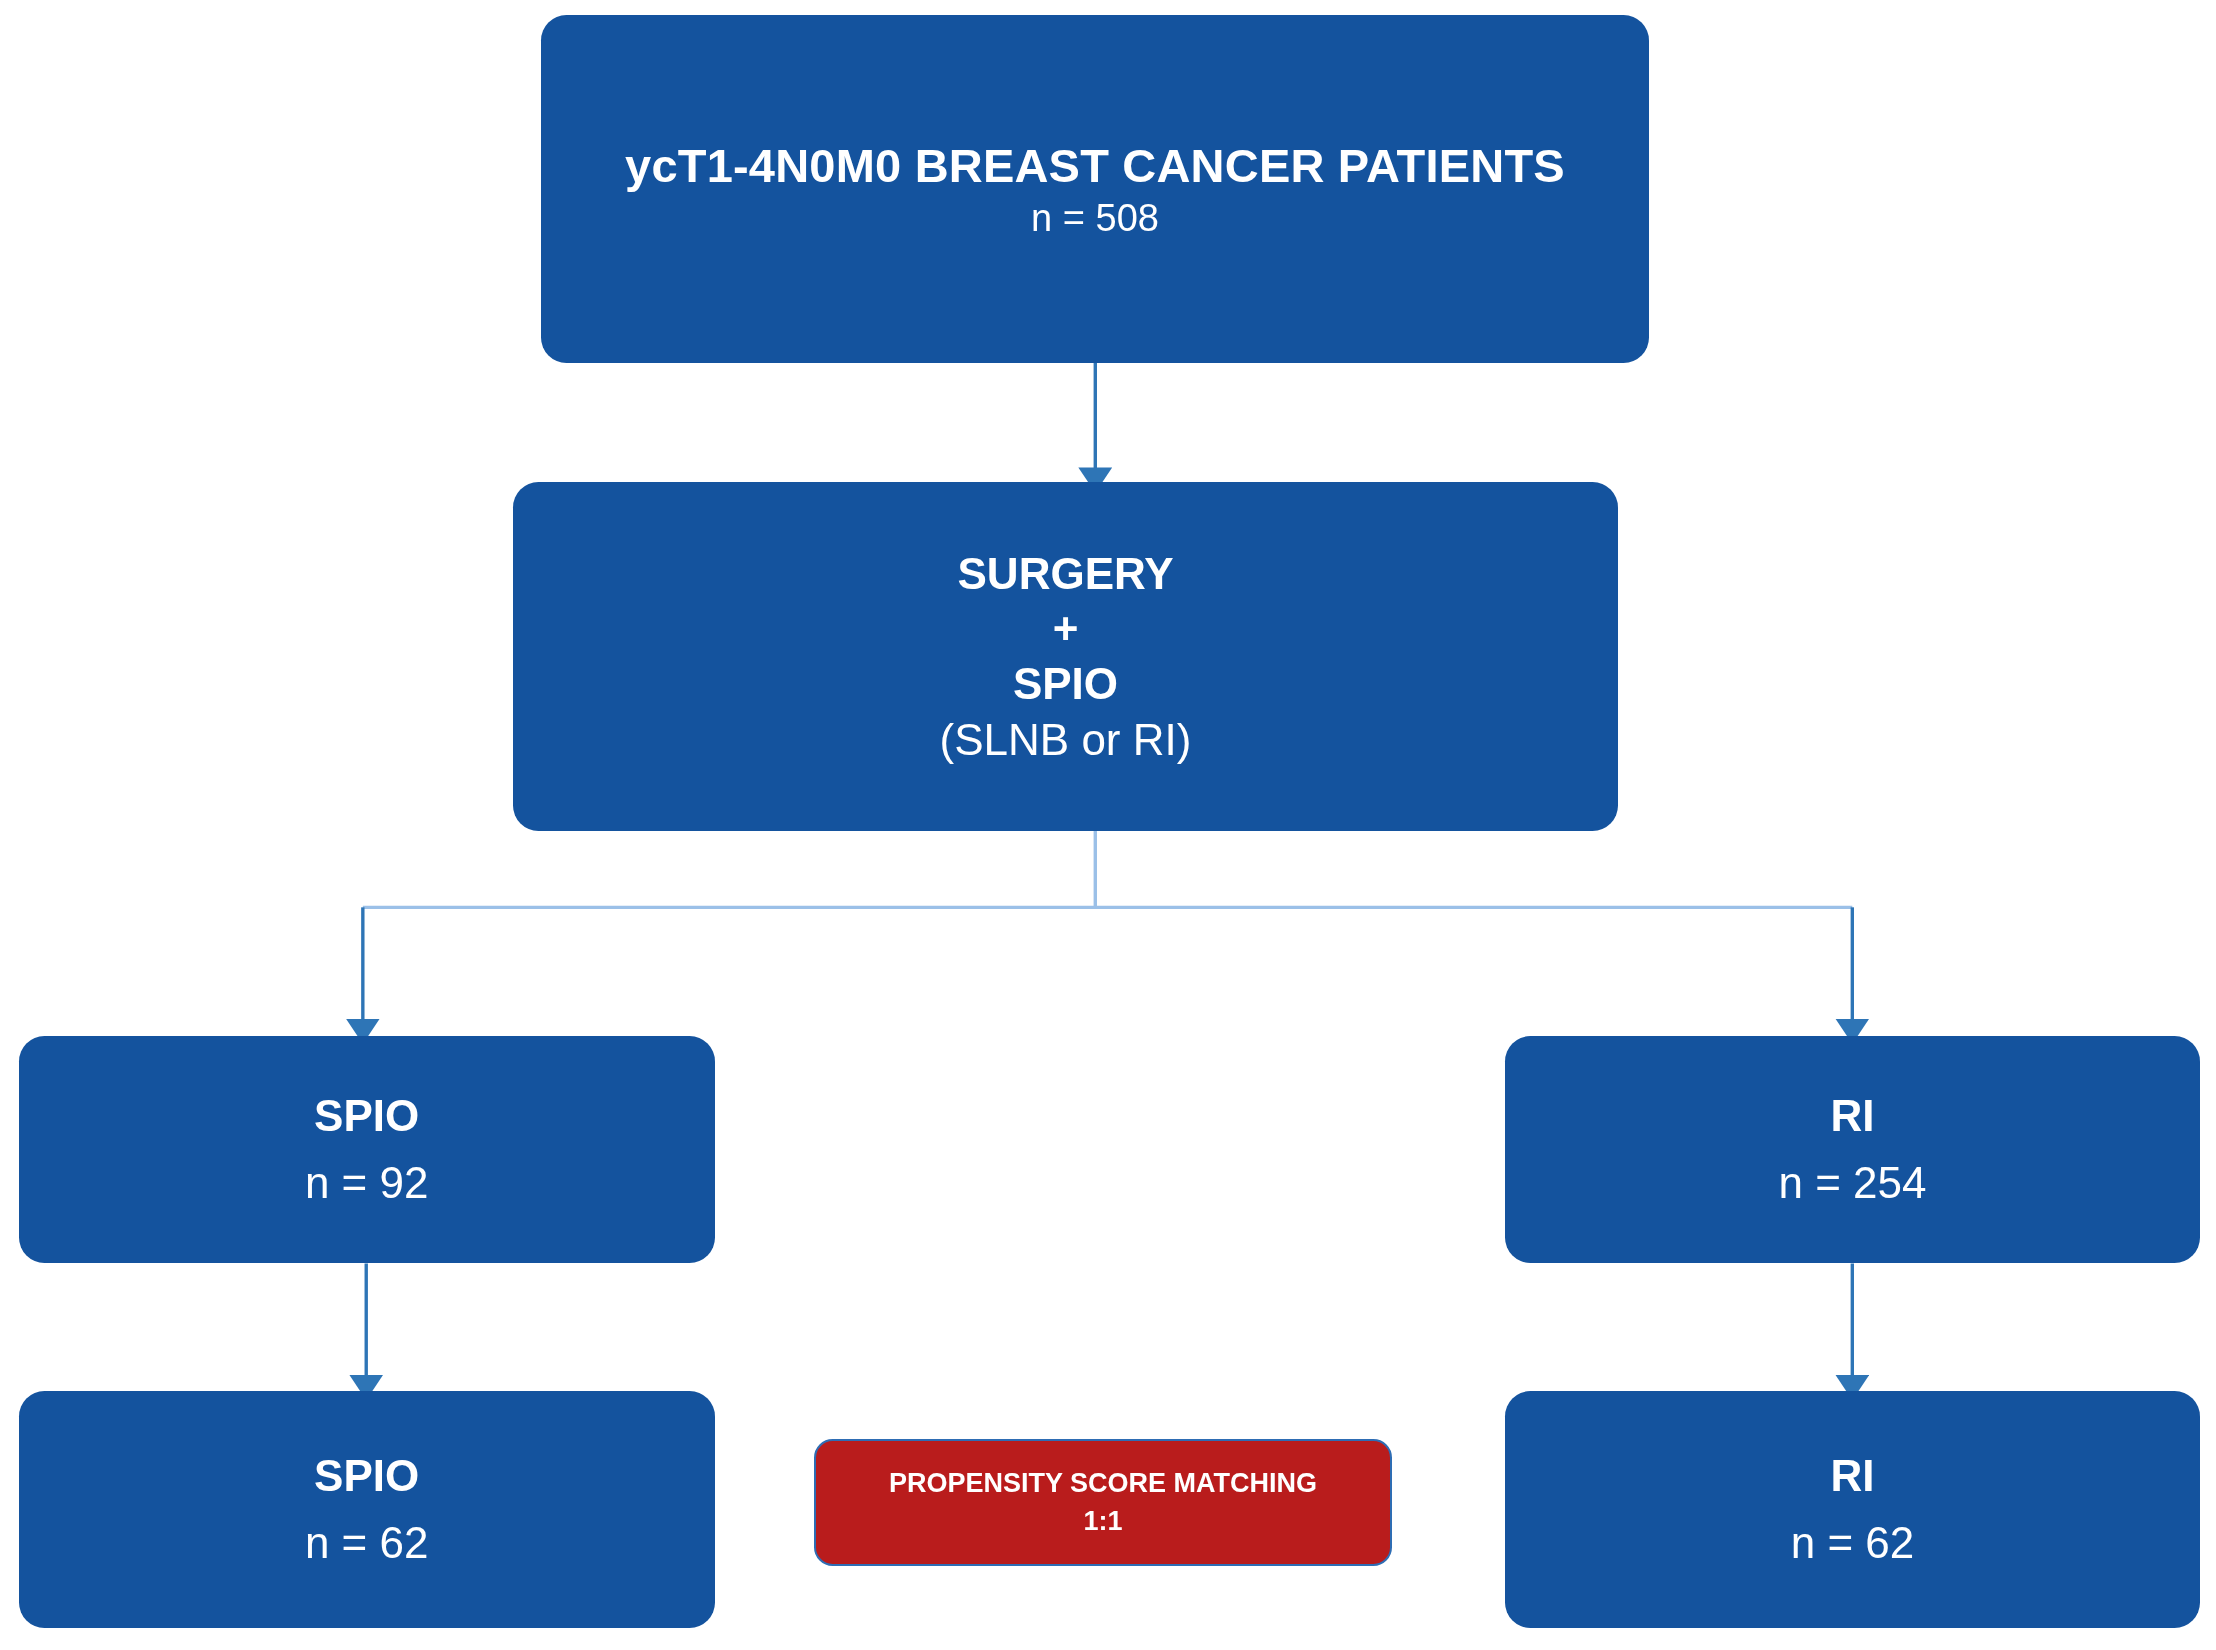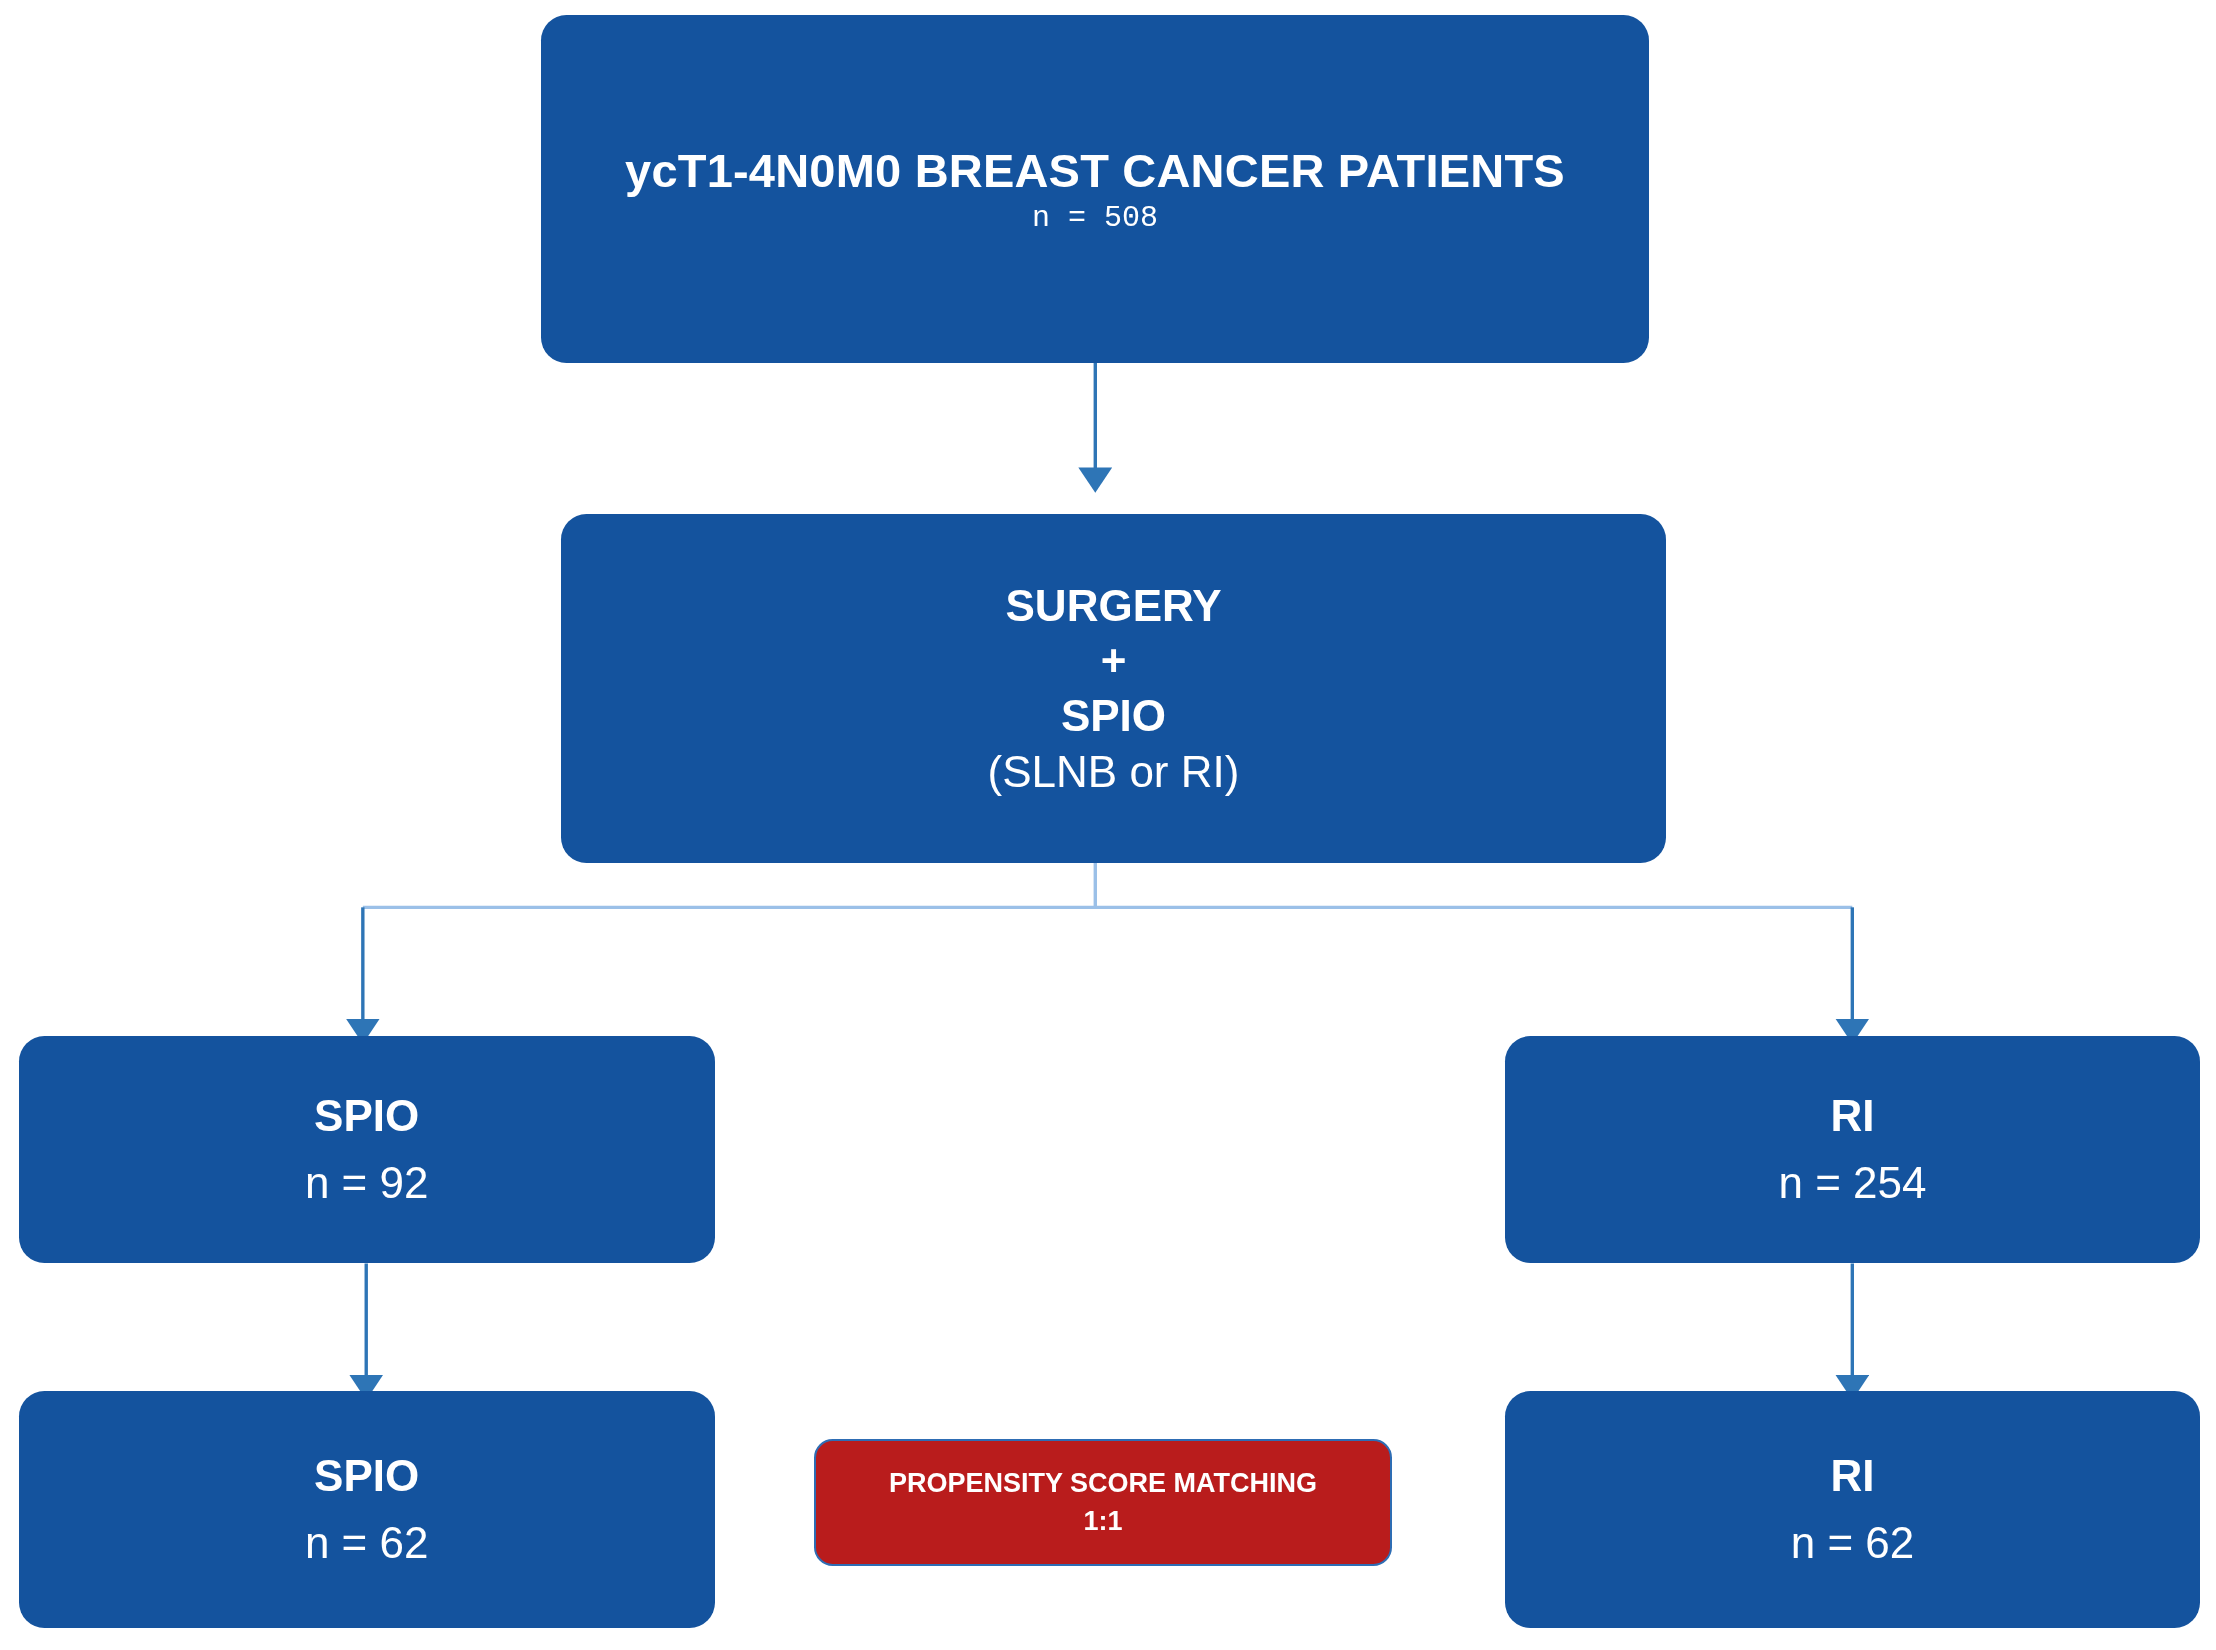--- a/index.html
+++ b/index.html
@@ -37,27 +37,26 @@
   .bold {
     font-weight: bold;
   }
   
   #node-cohort {
     left: 541px;  top: 15.3px;
     width: 1108px; height: 348px;
     font-size: 46px;
   }
   #node-cohort .ln.title { font-size: 47px; letter-spacing: 0.2px; }
-  #node-cohort .ln.count { font-size: 30px; font-family: Liberation Mono, monospace; }
+  #node-cohort .ln.count { font-size: 38px; }
 
   #node-surgery {
-    left: 561px; top: 482px;
+    left: 513px; top: 482px;
     width: 1105px; height: 349px;
     font-size: 44px;
-    margin-top: 32px;
   }
   #node-surgery .ln { margin: 0.8px 0; }
 
   #node-spio-1 {
     left: 18.7px; top: 1036px;
     width: 696px; height: 227px;
     font-size: 44px;
   }
   #node-ri-1 {
     left: 1505px; top: 1036px;

